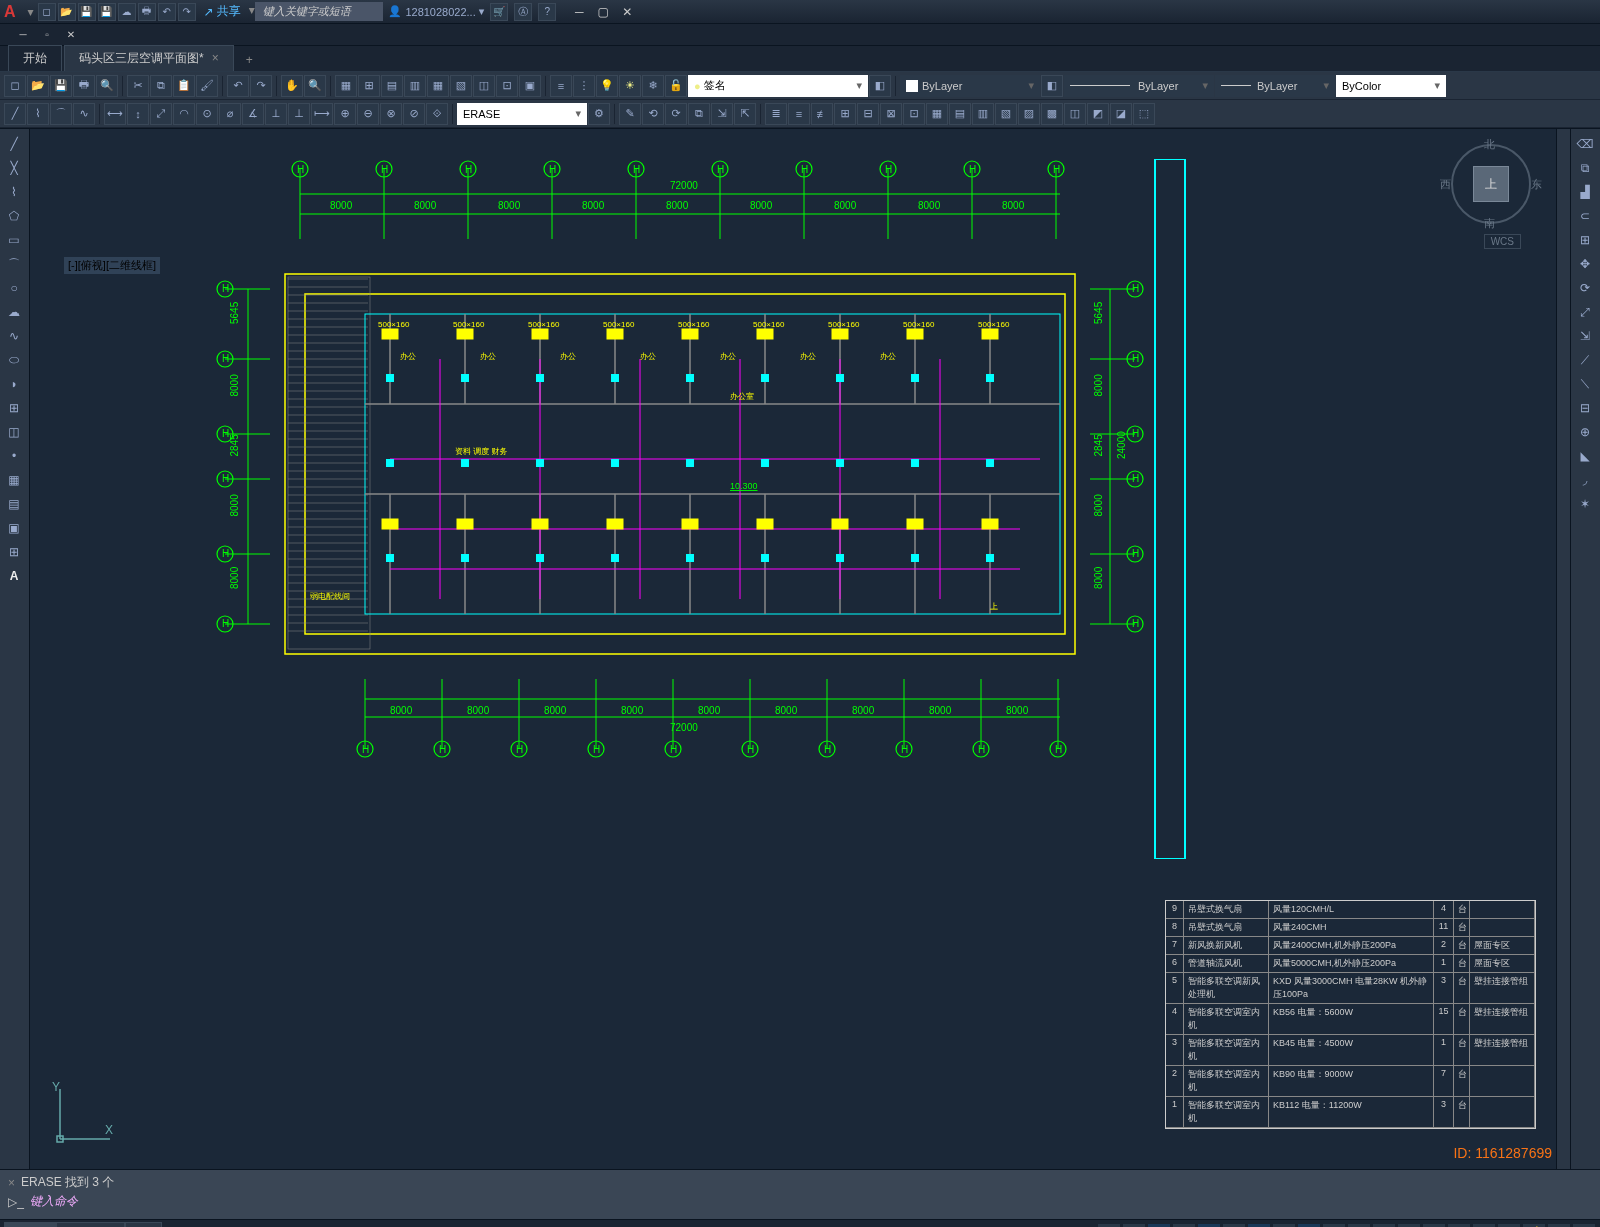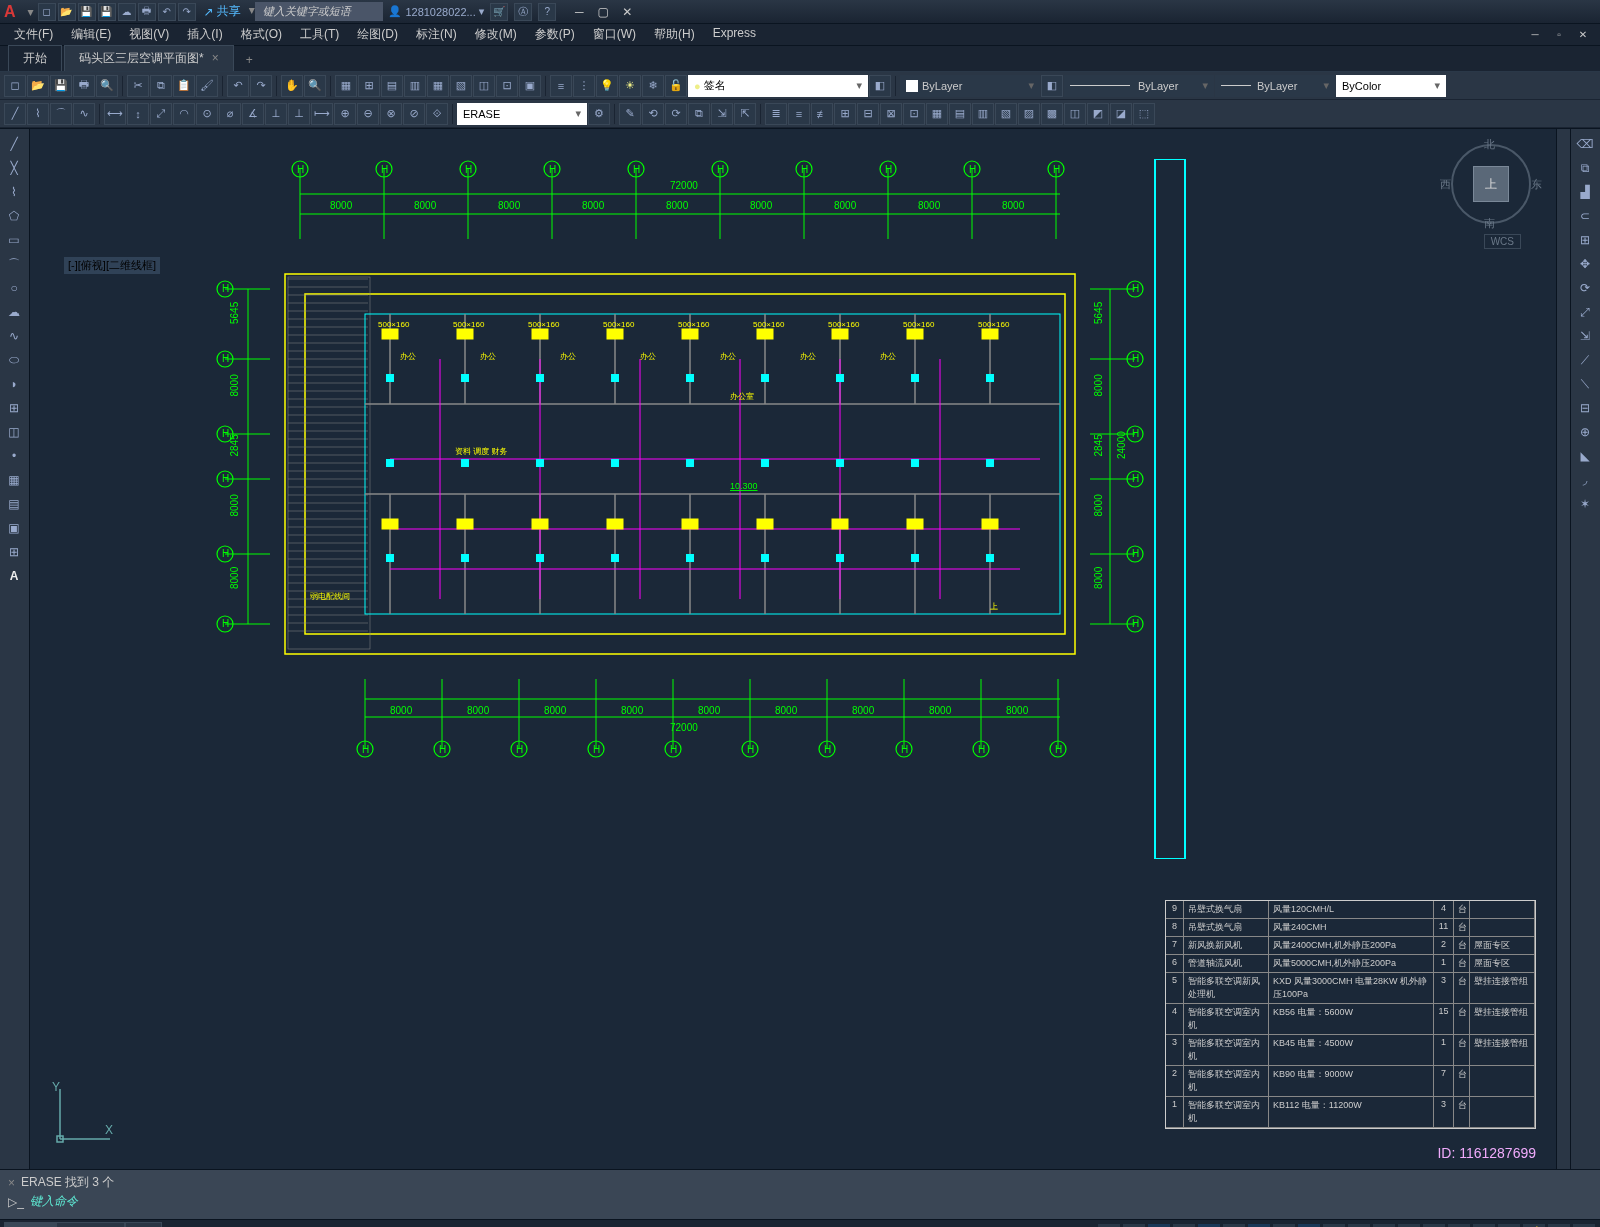--- a/index.html
+++ b/index.html
@@ -84,27 +84,27 @@
 .lc4 { width: 20px; text-align: center; }
 .lc5 { width: 16px; text-align: center; }
 .lc6 { width: 65px; }
 
 
 .ucs { position: absolute; bottom: 20px; left: 20px; }
 .ucs-line { stroke: #6aa; stroke-width: 1.5; }
 .ucs-label { fill: #6aa; font-size: 12px; }
 
 
-.imgid { position: absolute; bottom: 8px; right: 20px; color: #f0abfc; font-size: 14px; }
+.imgid { position: absolute; bottom: 8px; right: 4px; color: #f97316; font-size: 14px; }
 
 
 .cmdline { height: 50px; background: #3a4655; border-top: 1px solid #0a1420; padding: 4px 8px; display: flex; flex-direction: column; gap: 2px; }
 .cmd-hist { color: #ccc; font-size: 12px; display: flex; align-items: center; }
 .cmd-input { display: flex; align-items: center; gap: 6px; }
-.cmd-text { color: #5eead4; font-style: italic; font-size: 12px; }
+.cmd-text { color: #f0abfc; font-style: italic; font-size: 12px; }
 
 
 .statusbar { height: 26px; background: #1a2432; display: flex; align-items: center; padding: 0 4px; justify-content: space-between; border-top: 1px solid #0a1420; }
 .status-tabs { display: flex; }
 .status-tab { padding: 3px 14px; background: #2a3645; color: #ccc; font-size: 11px; border: 1px solid #3a4858; border-bottom: none; }
 .status-tab.active { background: #3a4858; }
 .status-right { display: flex; align-items: center; gap: 1px; }
 .sbtn { width: 24px; height: 20px; background: #2a3848; display: flex; align-items: center; justify-content: center; color: #9ac; font-size: 11px; border: 1px solid #1a2432; }
 .sbtn.on { color: #5cf; background: #1a3858; }
 
@@ -136,35 +136,20 @@
     <span class="qat-btn">?</span>
     <div class="win-btns">
       <div class="win-btn">─</div>
       <div class="win-btn">▢</div>
       <div class="win-btn">✕</div>
     </div>
   </div>
 </div>
 
 <div class="menubar">
-  <div class="menu-items">
-      <div class="menu-item">文件(F)</div>
-      <div class="menu-item">编辑(E)</div>
-      <div class="menu-item">视图(V)</div>
-      <div class="menu-item">插入(I)</div>
-      <div class="menu-item">格式(O)</div>
-      <div class="menu-item">工具(T)</div>
-      <div class="menu-item">绘图(D)</div>
-      <div class="menu-item">标注(N)</div>
-      <div class="menu-item">修改(M)</div>
-      <div class="menu-item">参数(P)</div>
-      <div class="menu-item">窗口(W)</div>
-      <div class="menu-item">帮助(H)</div>
-      <div class="menu-item">Express</div>
-    </div>
   <div class="win-btns">
     <div class="win-btn" style="font-size:10px">─</div>
     <div class="win-btn" style="font-size:10px">▫</div>
     <div class="win-btn" style="font-size:10px">✕</div>
   </div>
 </div>
 
 <div class="doctabs">
   <div class="doctab start">开始</div>
   <div class="doctab"><span>码头区三层空调平面图*</span><span class="x">×</span></div>

